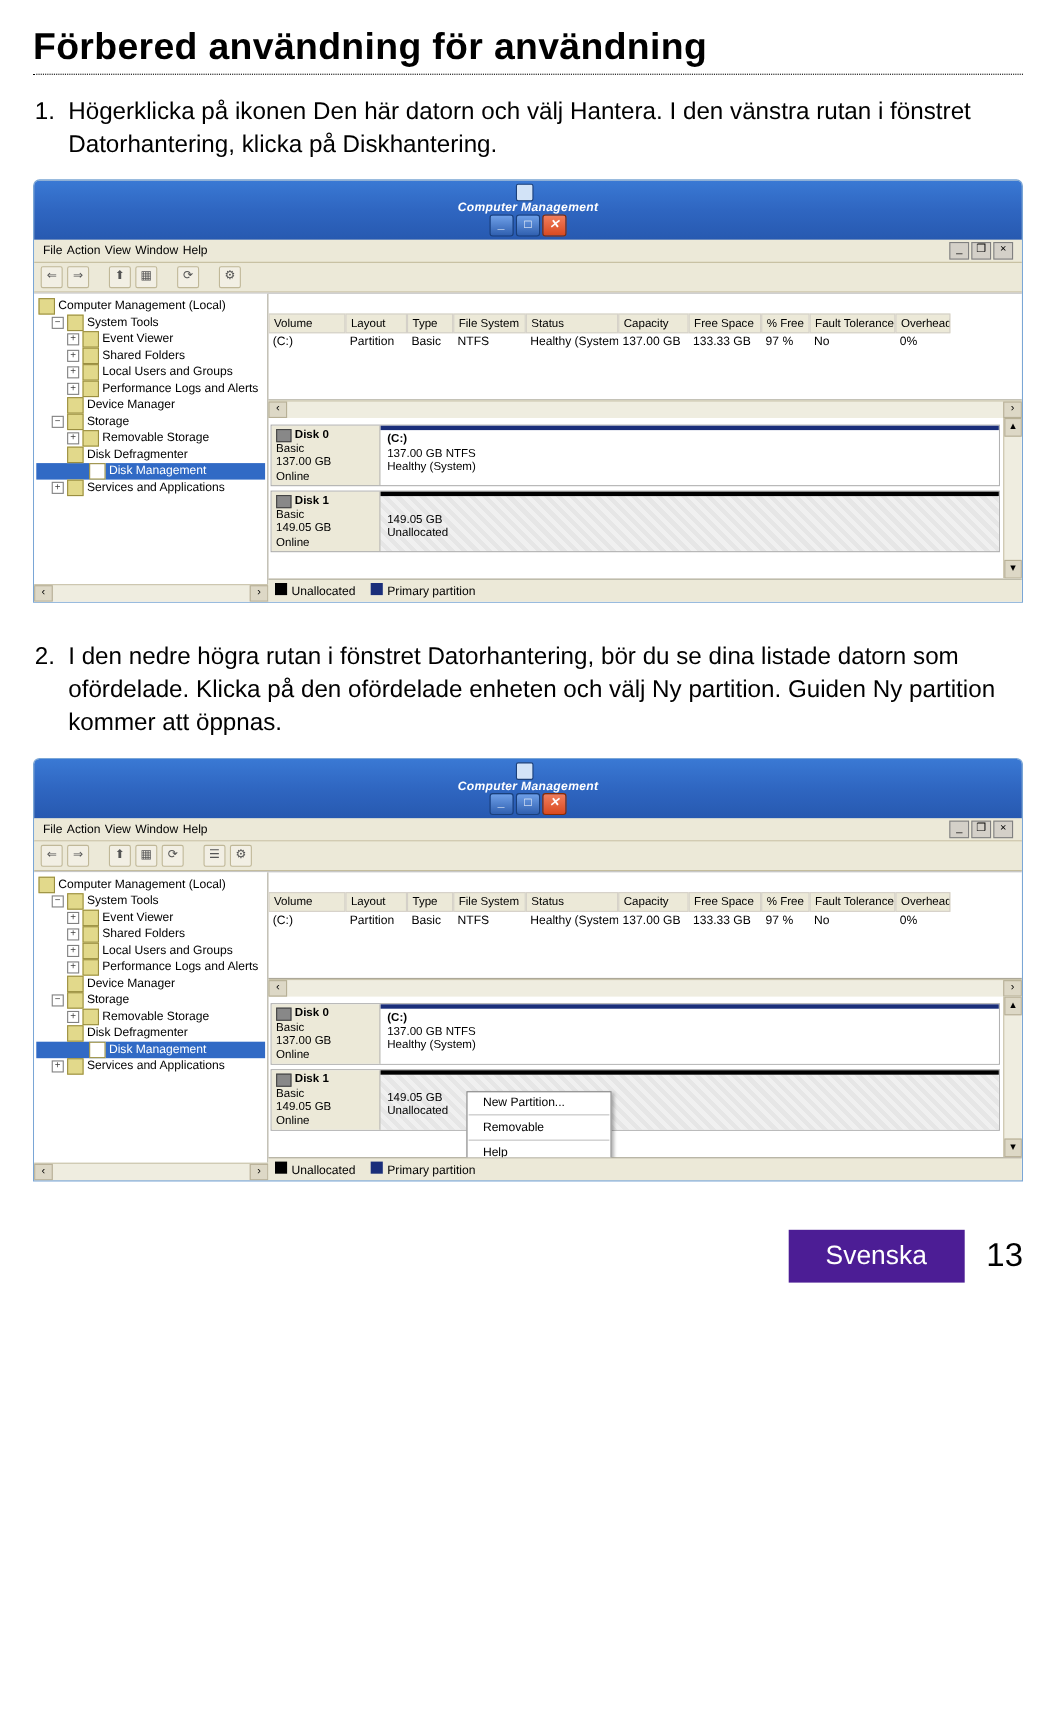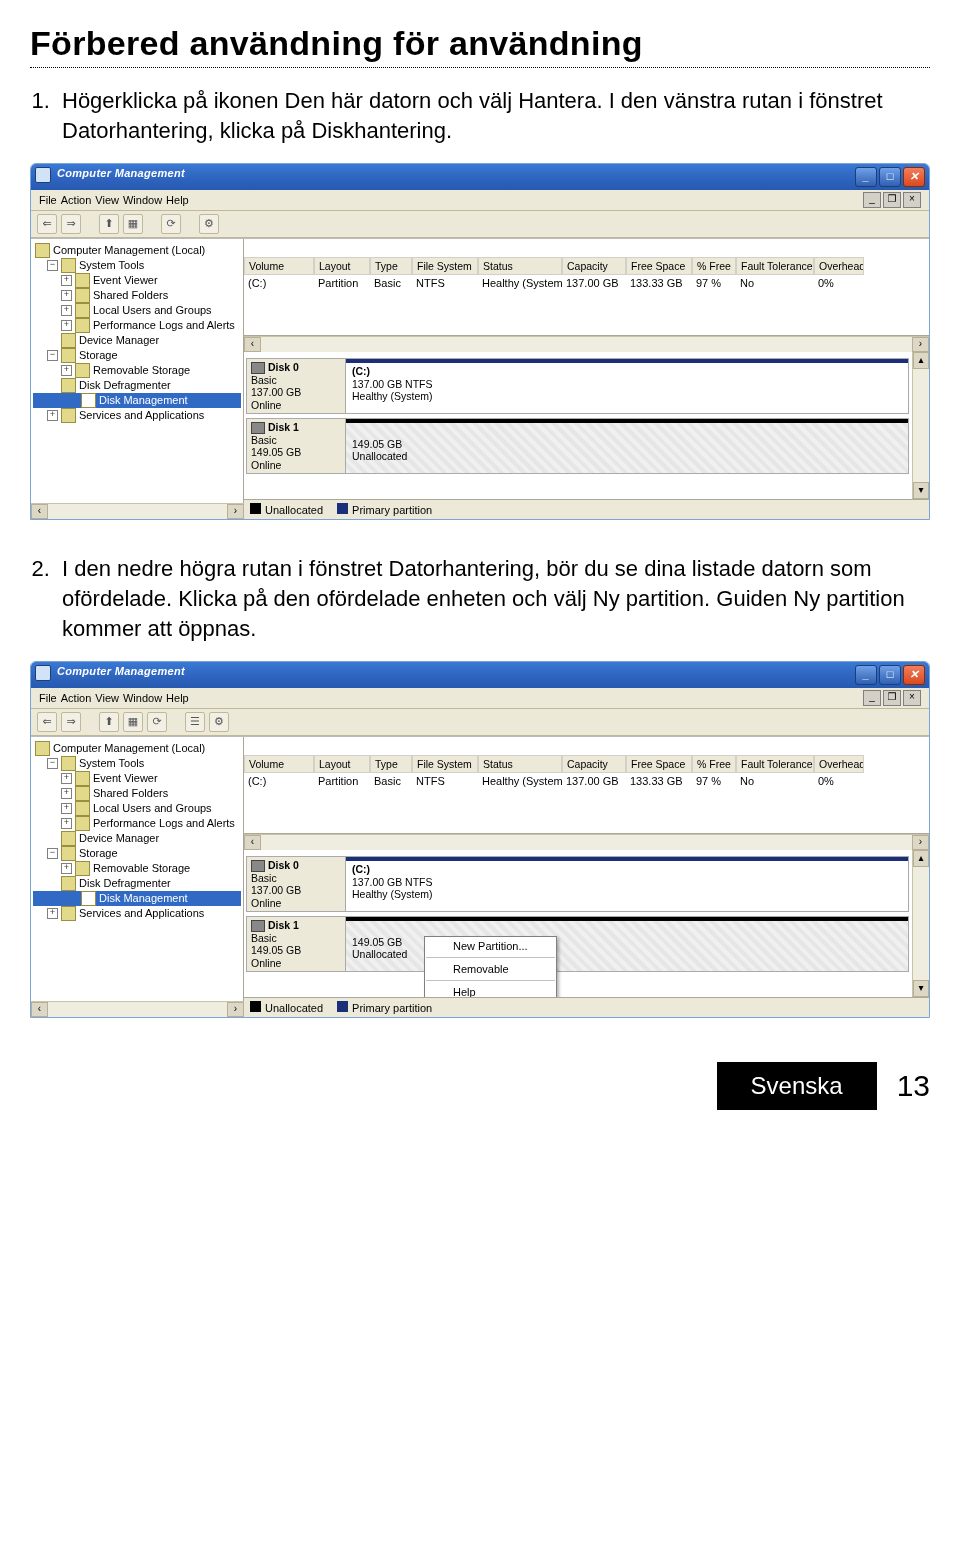--- a/index.html
+++ b/index.html
@@ -39,23 +39,25 @@
     overflow: hidden;
     font-family: Tahoma, Arial, sans-serif;
     font-size: 11px;
     background: #ece9d8;
     margin-bottom: 34px;
   }
   .titlebar {
     background: linear-gradient(to bottom, #3a79d4, #2f66c1 50%, #2759b0);
     color: #fff;
     display: flex;
+    align-items: center;
     padding: 3px 4px;
     font-style: italic;
     font-weight: bold;
+    flex-direction: column;
   }
   .titlebar .app-icon {
     width: 14px; height: 14px;
     background: #d2e3f7;
     border: 1px solid #1a3f7a;
     margin-right: 6px;
     border-radius: 2px;
   }
   .titlebar .title-text { flex: 1; letter-spacing: 0.3px; }
   .titlebar .win-btns { display: flex; gap: 2px; }
@@ -293,38 +295,38 @@
 
   .context-menu {
     position: absolute;
     background: #fff;
     border: 1px solid #808080;
     box-shadow: 2px 2px 3px rgba(0,0,0,0.3);
     font-size: 11px;
     min-width: 130px;
   }
   .context-menu .cm-item {
-    padding: 3px 28px;
+    padding: 3px 14px;
     white-space: nowrap;
   }
   .context-menu .cm-sep {
     height: 1px;
     background: #c0c0c0;
     margin: 2px 1px;
   }
 
   .footer {
     display:flex;
     justify-content:flex-end;
     align-items:center;
     gap: 20px;
     margin-top: 44px;
   }
   .footer .lang-badge {
-    background: #000000;
+    background: #4c1d95;
     color: #fff;
     padding: 10px 34px;
     font-size: 24px;
   }
   .footer .page {
     font-size: 30px;
   }
 </style>
 </head>
 <body>

